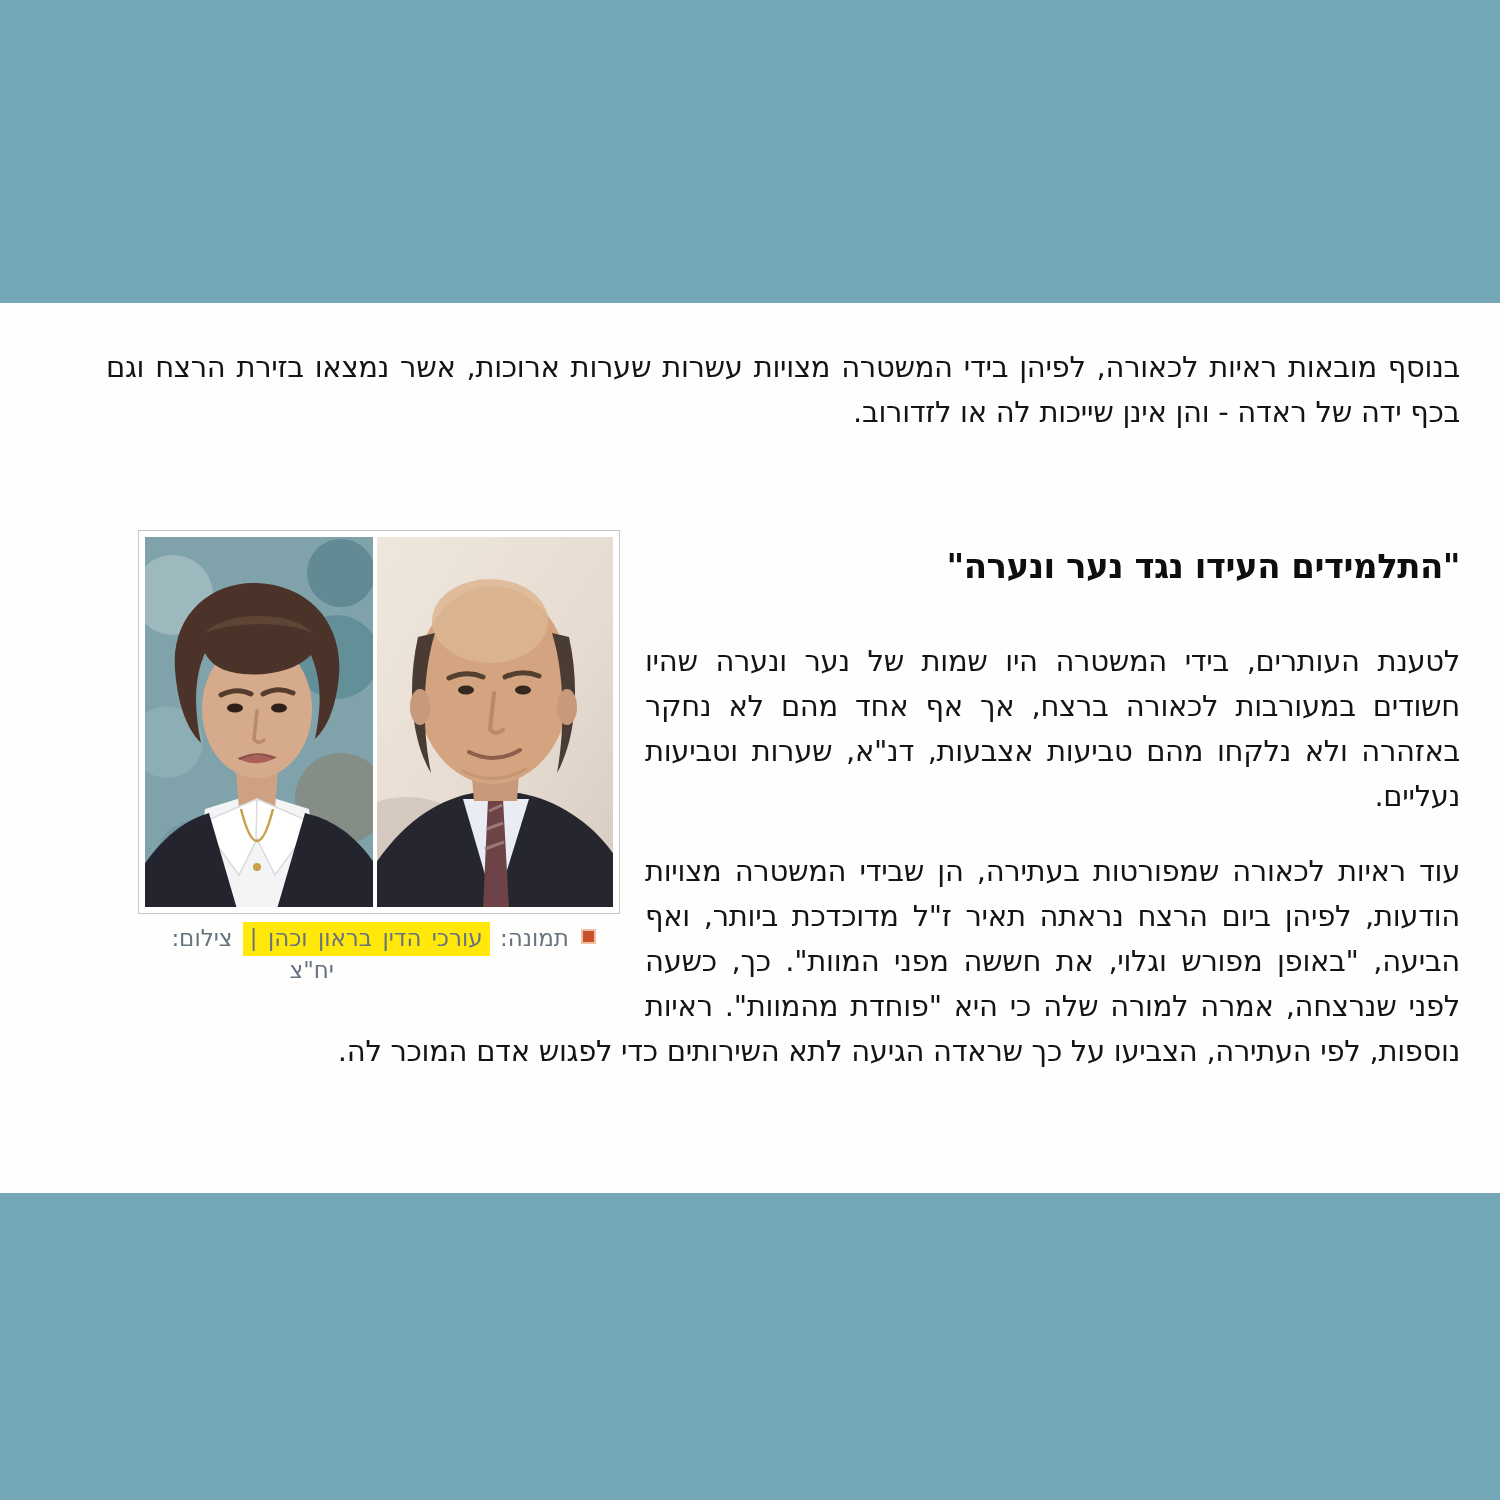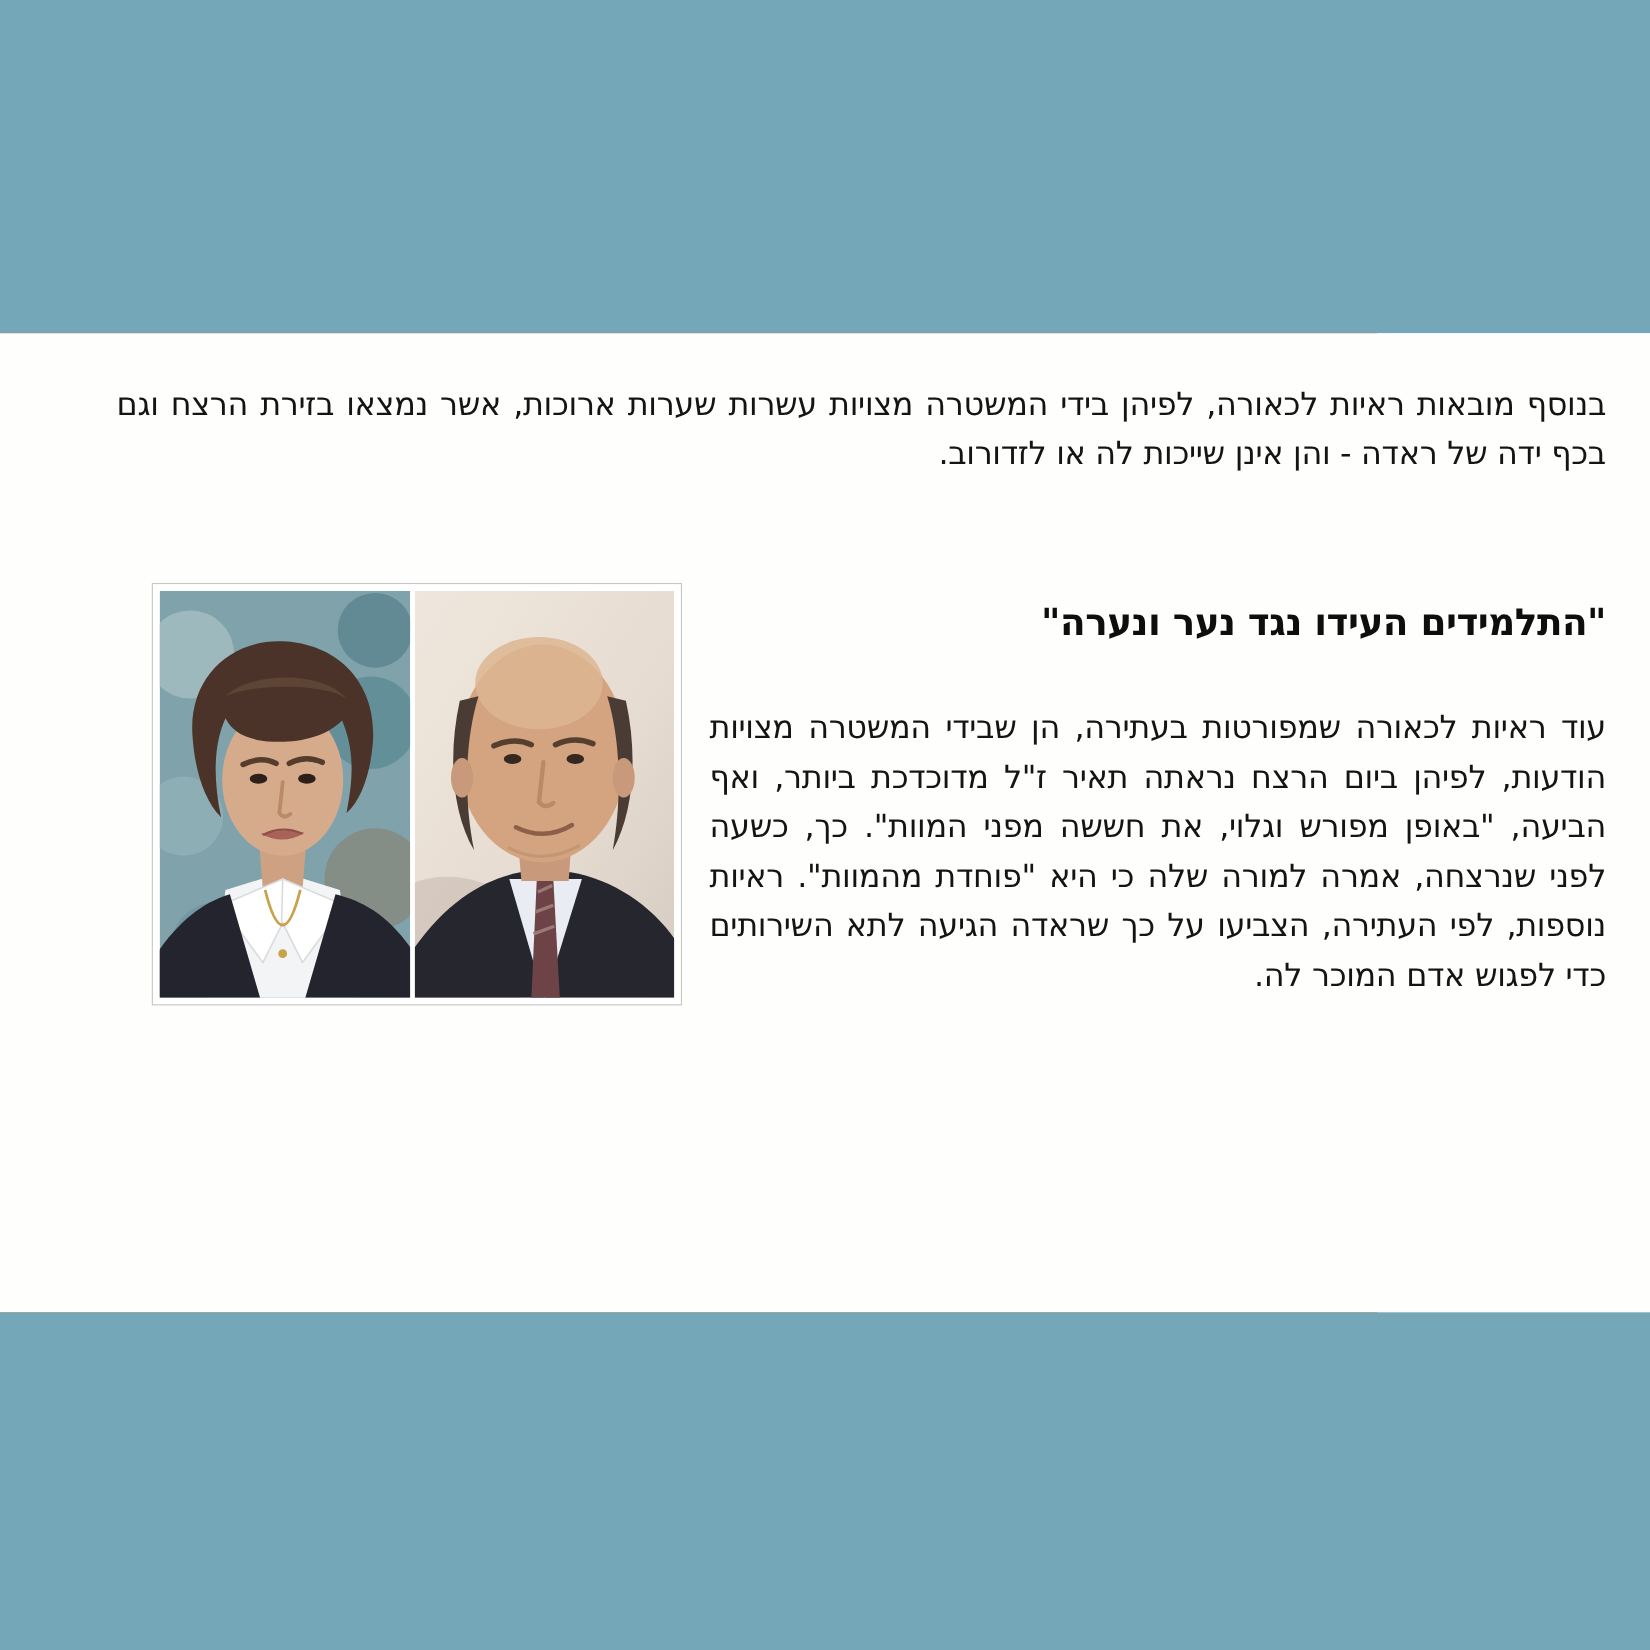--- a/index.html
+++ b/index.html
@@ -21,21 +21,21 @@
     color:#141414;
     font-size:29px;line-height:45px;
     letter-spacing:-0.3px;
     text-align:justify;
   }
   .body-text{margin:0;text-align:justify;}
   .headline{
     font-size:34px;line-height:46px;font-weight:bold;color:#0e0e0e;
     margin:108px 0 50px 0;text-align:right;letter-spacing:-0.5px;
   }
-  .para-gap{margin-top:19px;}
+  .para-gap{margin-top:30px;}
 
   
   .photo-figure{
     float:left;width:482px;
     margin:95px 25px 18px 32px;
   }
   .photo-frame{
     box-sizing:border-box;width:482px;height:384px;
     background:#ffffff;border:1px solid #c6c6c3;padding:6px;
     display:flex;gap:4px;
@@ -157,24 +157,31 @@
 
             <path d="M112,174 L109,202 Q113,208 119,203" stroke="#bb8a68" stroke-width="3.5" fill="none" stroke-linecap="round"></path>
 
             <path d="M92,221 Q112,232 132,220 Q112,216 92,221 Z" fill="#a8625a"></path>
             <path d="M94,222 Q112,213 130,221" stroke="#8e4f49" stroke-width="2" fill="none"></path>
           </svg>
         </div>
 
       </div>
 
+      <figcaption class="caption">
+        <span class="bullet"></span><span class="cap-label">תמונה:</span>
+        <span class="cap-highlight">עורכי הדין בראון וכהן |</span>
+        <span class="cap-label">צילום:</span>
+        <span class="cap-credit-value">יח"צ</span>
+      </figcaption>
     </figure>
 
     <h1 class="headline">"התלמידים העידו נגד נער ונערה"</h1>
 
+    <p class="body-text">לטענת העותרים, בידי המשטרה היו שמות של נער ונערה שהיו חשודים במעורבות לכאורה ברצח, אך אף אחד מהם לא נחקר באזהרה ולא נלקחו מהם טביעות אצבעות, דנ"א, שערות וטביעות נעליים.</p>
 
     <p class="body-text para-gap">עוד ראיות לכאורה שמפורטות בעתירה, הן שבידי המשטרה מצויות הודעות, לפיהן ביום הרצח נראתה תאיר ז"ל מדוכדכת ביותר, ואף הביעה, "באופן מפורש וגלוי, את חששה מפני המוות". כך, כשעה לפני שנרצחה, אמרה למורה שלה כי היא "פוחדת מהמוות". ראיות נוספות, לפי העתירה, הצביעו על כך שראדה הגיעה לתא השירותים כדי לפגוש אדם המוכר לה.</p>
 
 
   </div>
 
   <div class="band band-bottom"></div>
 
 </div>
 

